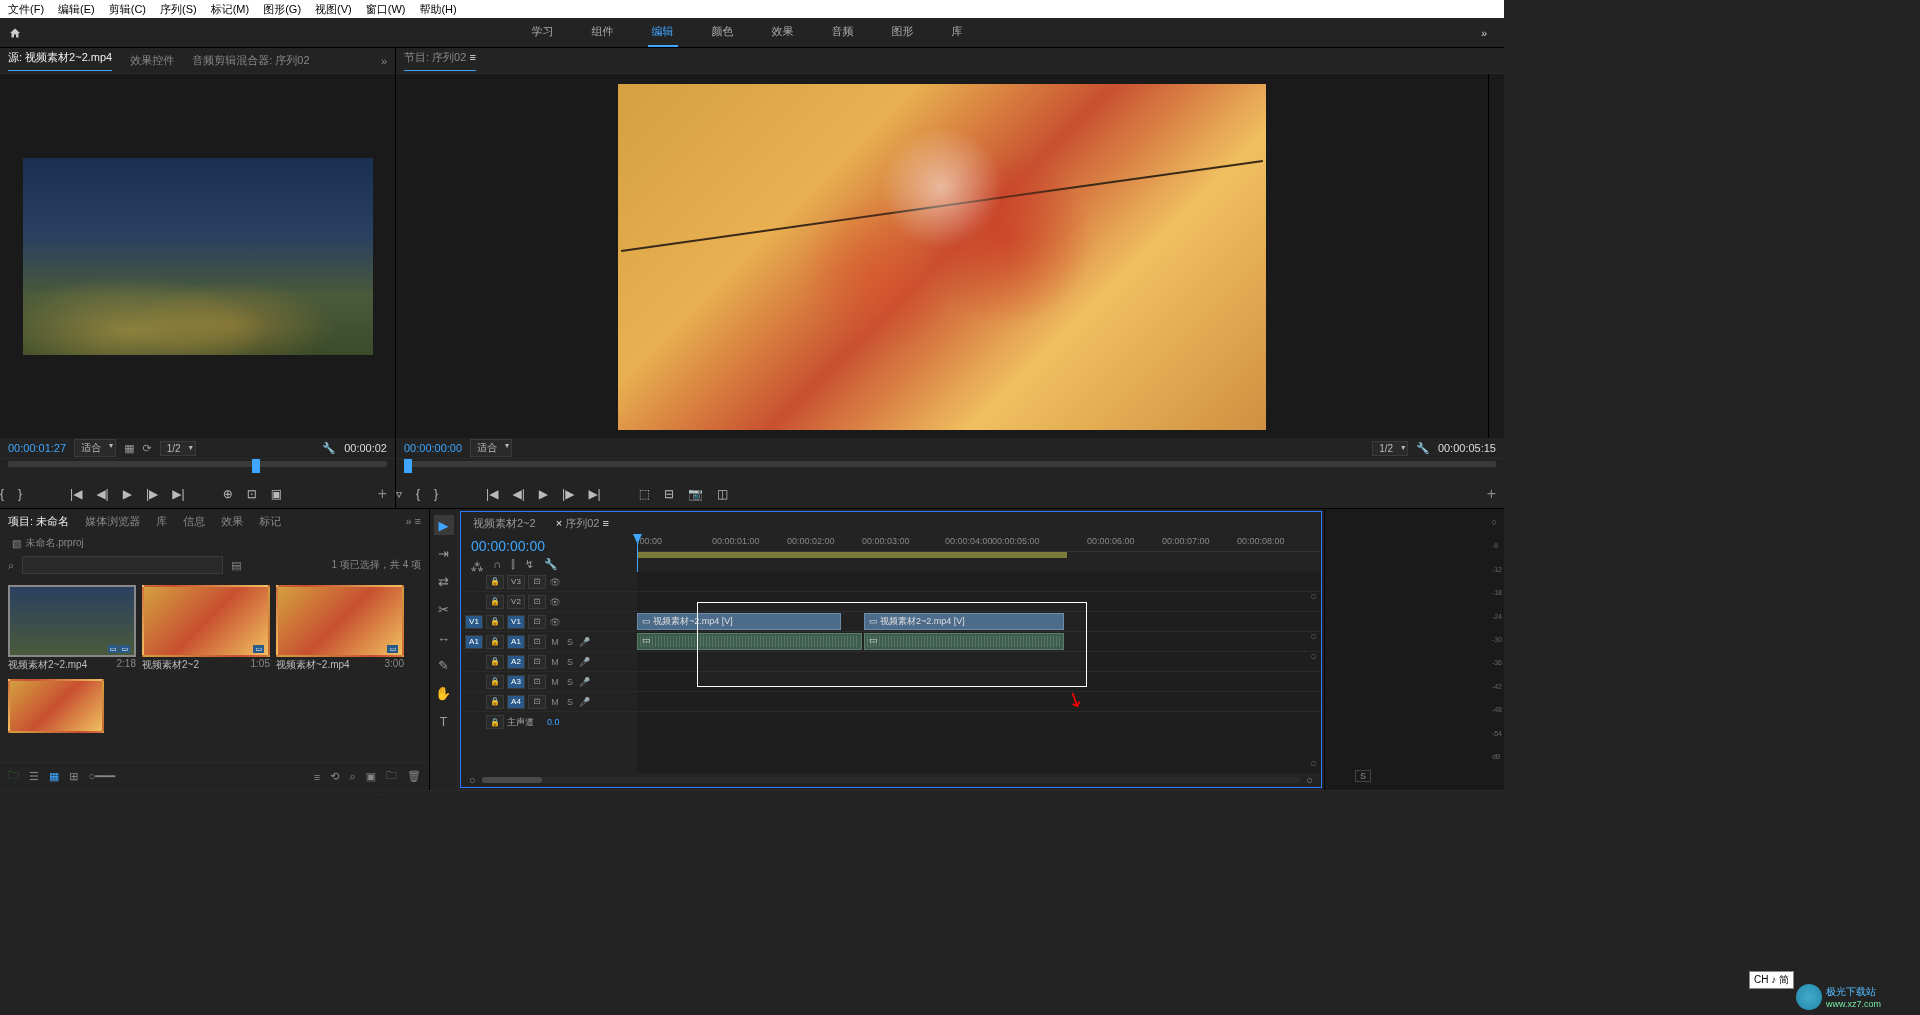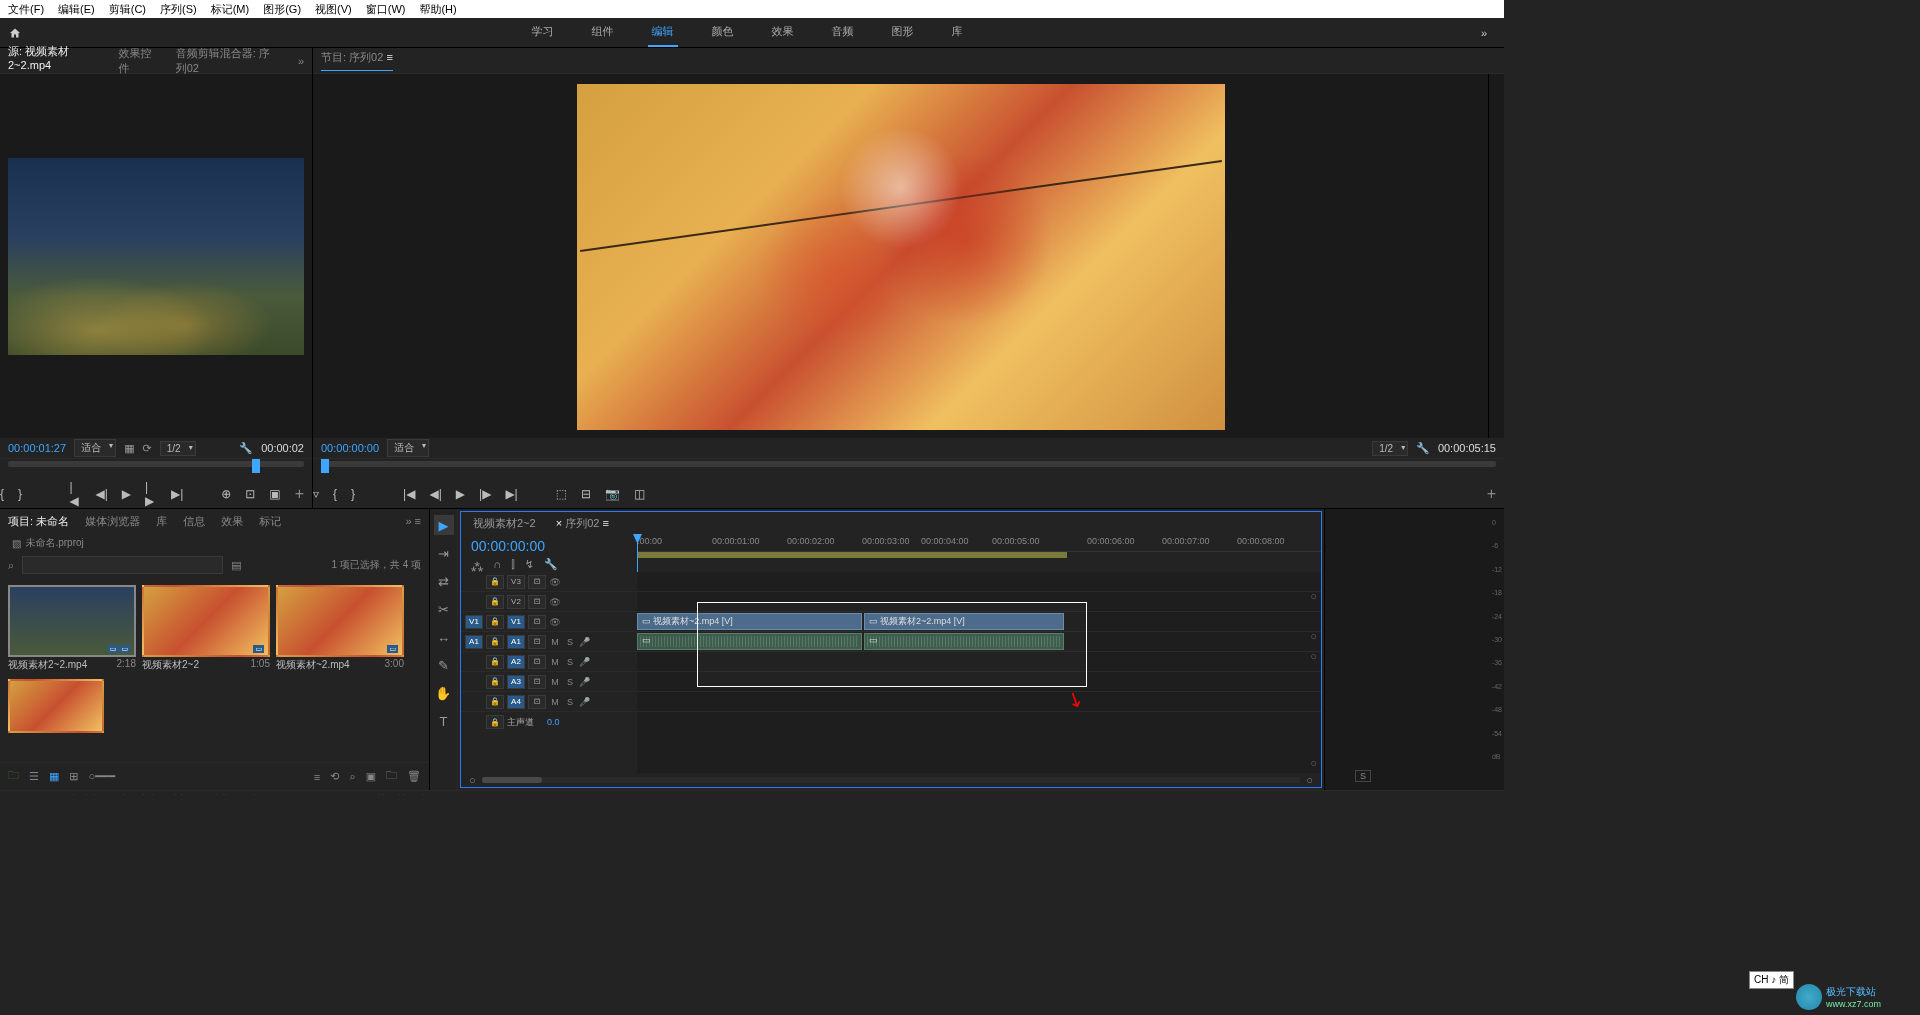--- a/index.html
+++ b/index.html
@@ -12,21 +12,21 @@
 
 .header-bar { background: #232323; height: 30px; display: flex; align-items: center; border-bottom: 1px solid #000; }
 .home-btn { width: 30px; height: 30px; display: flex; align-items: center; justify-content: center; }
 .workspace-tabs { flex: 1; display: flex; justify-content: center; gap: 30px; }
 .workspace-tabs span { color: #aaa; padding: 6px 4px; cursor: pointer; }
 .workspace-tabs span.active { color: #3ea6ff; border-bottom: 2px solid #3ea6ff; }
 .header-right { width: 40px; display: flex; justify-content: center; }
 
 
 .main { display: flex; height: 460px; }
-.left-col { width: 313px; display: flex; flex-direction: column; border-right: 1px solid #000; }
+.left-col { width: 396px; display: flex; flex-direction: column; border-right: 1px solid #000; }
 .right-col { flex: 1; display: flex; flex-direction: column; }
 
 
 .panel-tabs { height: 26px; display: flex; align-items: center; padding: 0 8px; gap: 18px; background: #232323; border-bottom: 1px solid #2a2a2a; }
 .panel-tabs span { color: #888; cursor: pointer; }
 .panel-tabs span.active { color: #eee; border-bottom: 1px solid #3ea6ff; padding-bottom: 5px; }
 .panel-tabs .overflow { margin-left: auto; color: #888; }
 
 
 .source-view { flex: 1; background: #1a1a1a; display: flex; align-items: center; justify-content: center; padding: 8px; }
@@ -364,21 +364,21 @@
             <span>↯</span>
             <span>🔧</span>
           </div>
         </div>
         <div class="tl-ruler-area">
           <div class="tl-ruler">
             <span class="tl-tick" style="left:0">:00:00</span>
             <span class="tl-tick" style="left:75px">00:00:01:00</span>
             <span class="tl-tick" style="left:150px">00:00:02:00</span>
             <span class="tl-tick" style="left:225px">00:00:03:00</span>
-            <span class="tl-tick" style="left:284px">00:00:04:00</span>
+            <span class="tl-tick" style="left:308px">00:00:04:00</span>
             <span class="tl-tick" style="left:355px">00:00:05:00</span>
             <span class="tl-tick" style="left:450px">00:00:06:00</span>
             <span class="tl-tick" style="left:525px">00:00:07:00</span>
             <span class="tl-tick" style="left:600px">00:00:08:00</span>
           </div>
           <div class="tl-workarea" style="width:430px"></div>
           <div class="tl-playhead" style="left:0"></div>
         </div>
       </div>
       <div class="tl-tracks">
@@ -444,21 +444,21 @@
             <span style="width:18px"></span>
               <span class="track-btn lock"></span>
               <span style="color:#aaa">主声道</span>
               <span style="color:#3ea6ff;margin-left:10px">0.0</span>
           </div>
         </div>
         <div class="tl-track-content">
           <div class="track-lane" style="top:0"></div>
           <div class="track-lane" style="top:20px"></div>
           <div class="track-lane" style="top:40px">
-            <div class="clip" style="left:0;width:225px">▭ <span>视频素材~2.mp4 [V]</span></div>
+            <div class="clip" style="left:0;width:204px">▭ <span>视频素材~2.mp4 [V]</span></div>
             <div class="clip" style="left:227px;width:200px">▭ <span>视频素材2~2.mp4 [V]</span></div>
           </div>
           <div class="track-lane" style="top:60px">
             <div class="clip audio" style="left:0;width:225px">▭</div>
             <div class="clip audio" style="left:227px;width:200px">▭</div>
           </div>
           <div class="track-lane" style="top:80px"></div>
           <div class="track-lane" style="top:100px"></div>
           <div class="track-lane" style="top:120px"></div>
           <div class="selection-box" style="left:60px;top:30px;width:390px;height:85px"></div>

